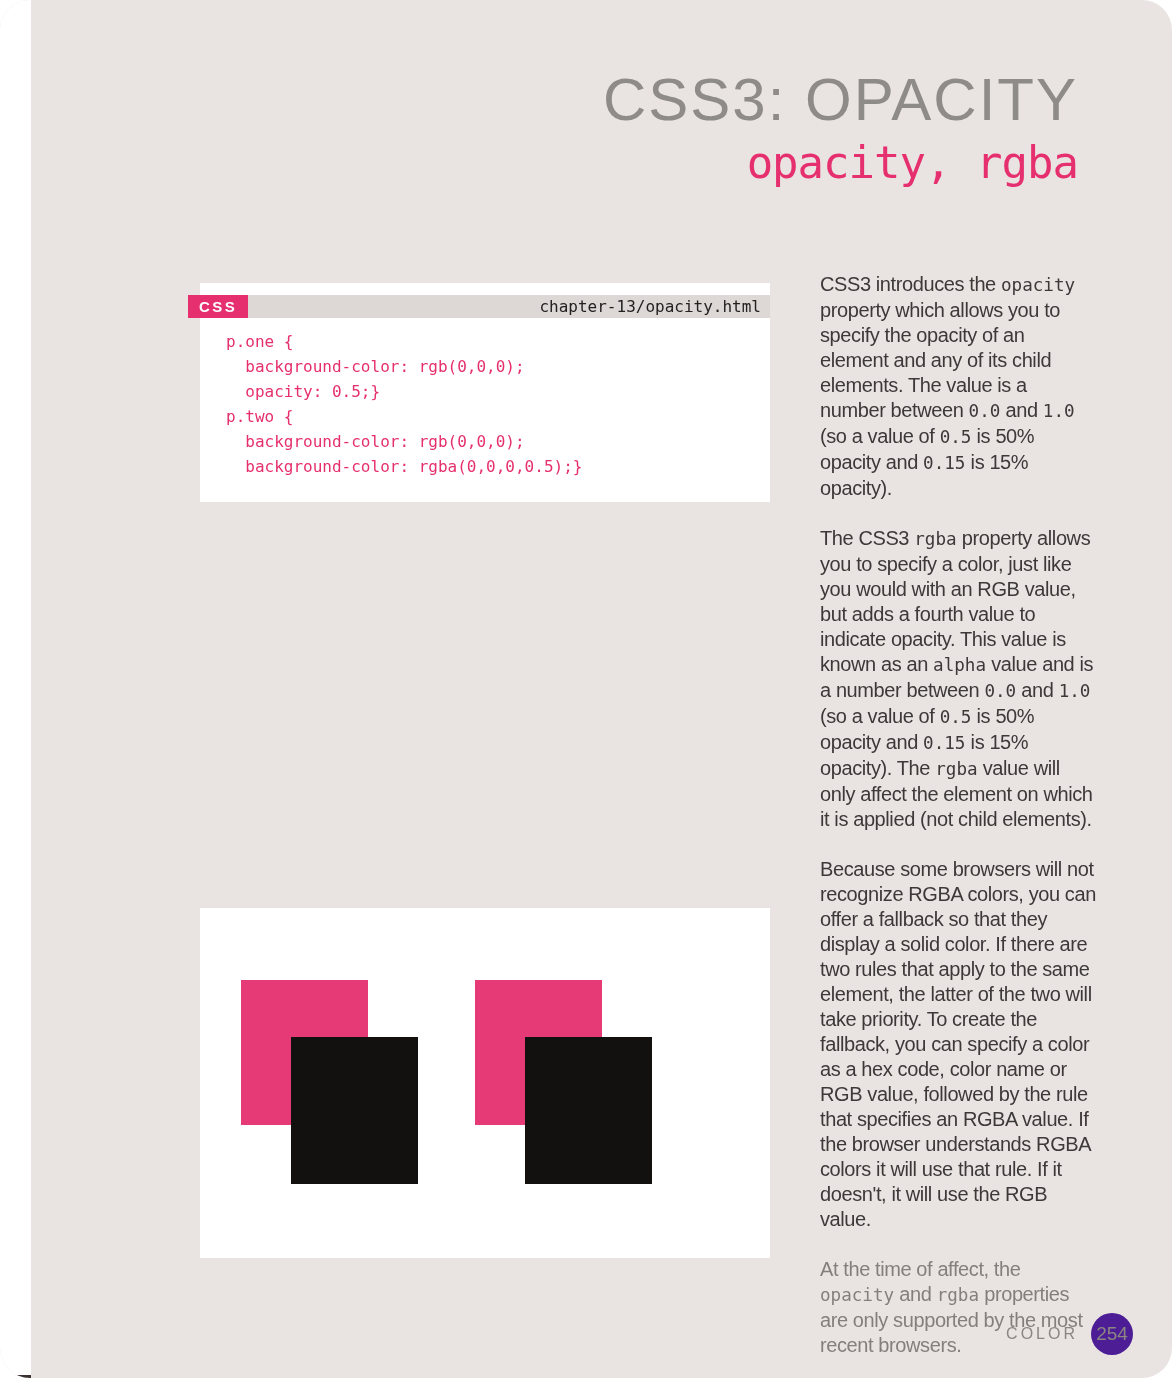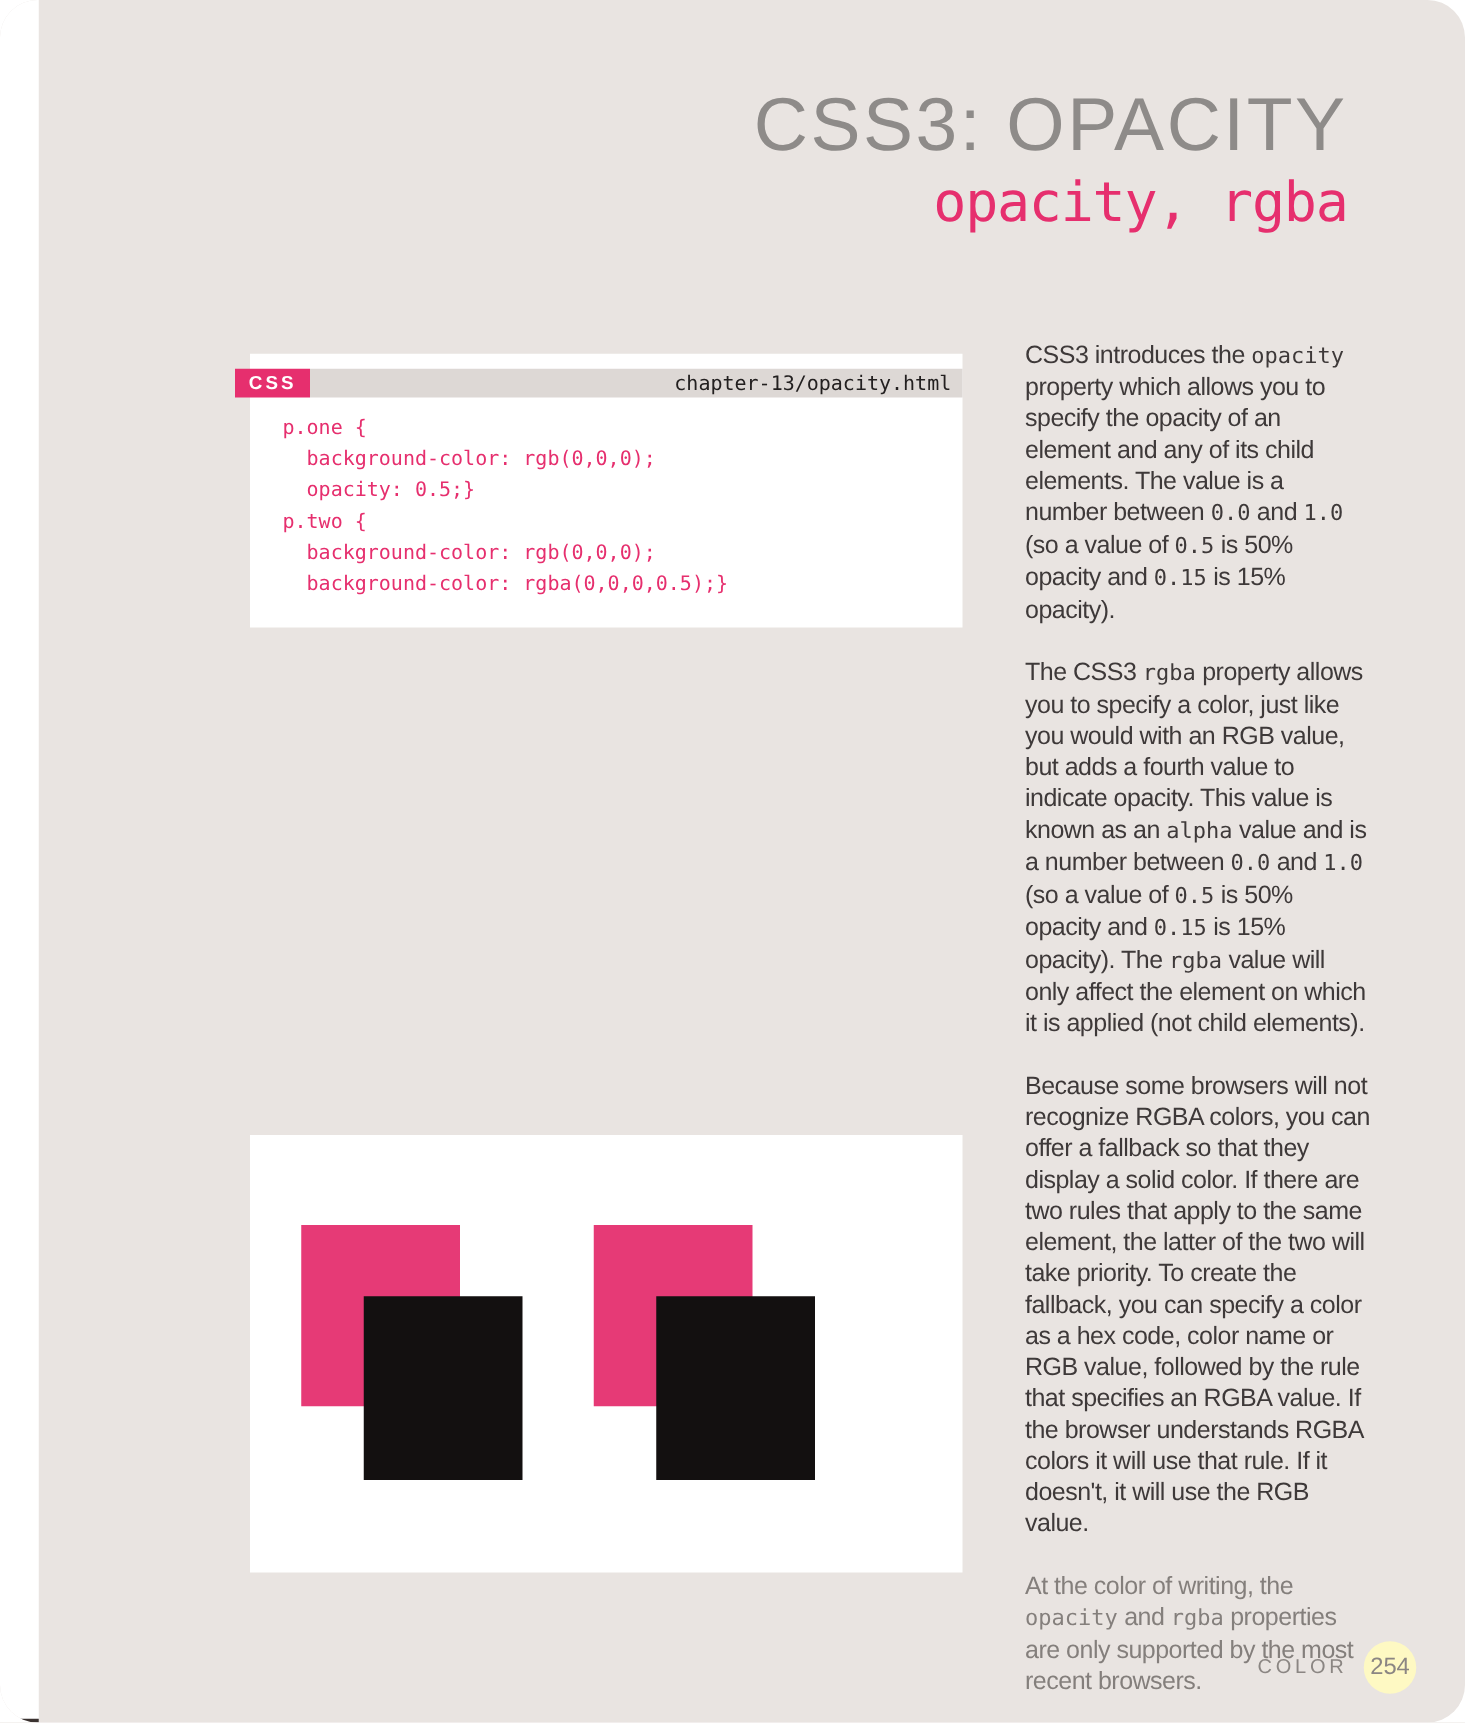--- a/index.html
+++ b/index.html
@@ -159,21 +159,21 @@
   }
   .footer-label {
     font-size: 16px;
     letter-spacing: 3px;
     color: var(--footer-gray, #8b8683);
   }
   .page-circle {
     width: 42px;
     height: 42px;
     border-radius: 50%;
-    background: #fef9c3;
+    background: #4c1d95;
     display: flex;
     align-items: center;
     justify-content: center;
     font-size: 19px;
     color: var(--footer-gray, #8b8683);
   }
 </style>
 </head>
 <body>
 
@@ -211,21 +211,21 @@
     <div class="pair b">
       <div class="sq pink"></div>
       <div class="sq gray"></div>
     </div>
   </section>
 
   <aside class="article">
       <p><span>CSS3 introduces the </span><span class="inline-code">opacity</span><span> property which allows you to specify the opacity of an element and any of its child elements. The value is a number between </span><span class="inline-code">0.0</span><span> and </span><span class="inline-code">1.0</span><span> (so a value of </span><span class="inline-code">0.5</span><span> is 50% opacity and </span><span class="inline-code">0.15</span><span> is 15% opacity).</span></p>
       <p><span>The CSS3 </span><span class="inline-code">rgba</span><span> property allows you to specify a color, just like you would with an RGB value, but adds a fourth value to indicate opacity. This value is known as an </span><span class="inline-code">alpha</span><span> value and is a number between </span><span class="inline-code">0.0</span><span> and </span><span class="inline-code">1.0</span><span> (so a value of </span><span class="inline-code">0.5</span><span> is 50% opacity and </span><span class="inline-code">0.15</span><span> is 15% opacity). The </span><span class="inline-code">rgba</span><span> value will only affect the element on which it is applied (not child elements).</span></p>
       <p><span>Because some browsers will not recognize RGBA colors, you can offer a fallback so that they display a solid color. If there are two rules that apply to the same element, the latter of the two will take priority. To create the fallback, you can specify a color as a hex code, color name or RGB value, followed by the rule that specifies an RGBA value. If the browser understands RGBA colors it will use that rule. If it doesn't, it will use the RGB value.</span></p>
-      <p class="muted"><span>At the color of writing, the </span><span class="inline-code">opacity</span><span> and </span><span class="inline-code">rgba</span><span> properties are only supported by the most recent browsers.</span></p>
+      <p class="muted"><span>At the time of affect, the </span><span class="inline-code">opacity</span><span> and </span><span class="inline-code">rgba</span><span> properties are only supported by the most recent browsers.</span></p>
     </aside>
 
   <footer class="footer">
     <span class="footer-label">COLOR</span>
     <span class="page-circle">254</span>
   </footer>
 
 </div>
 
 </body></html>

